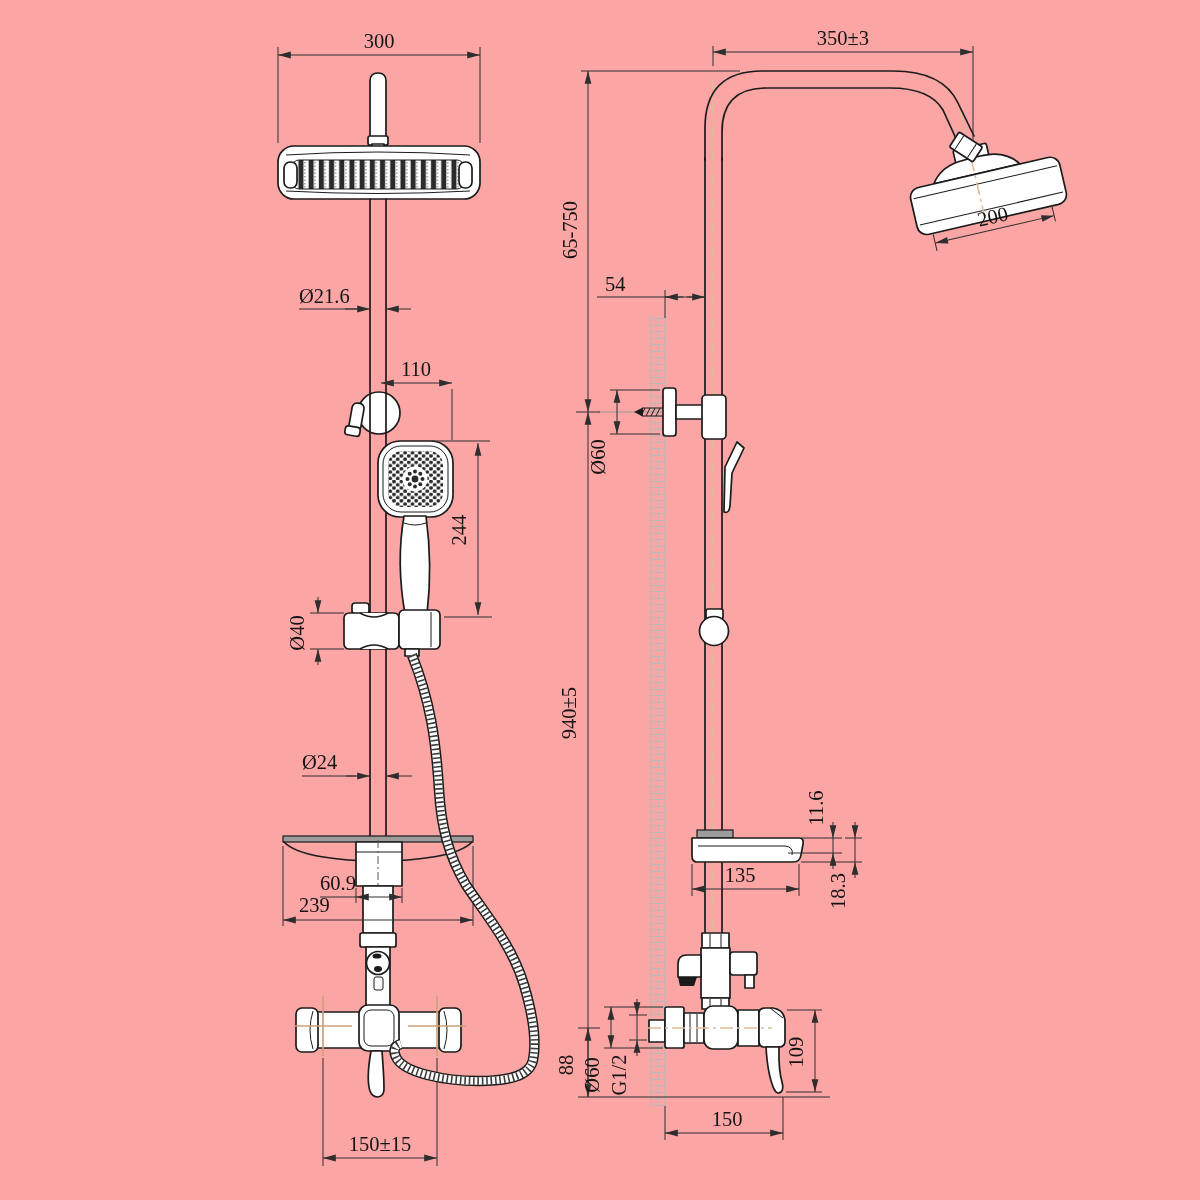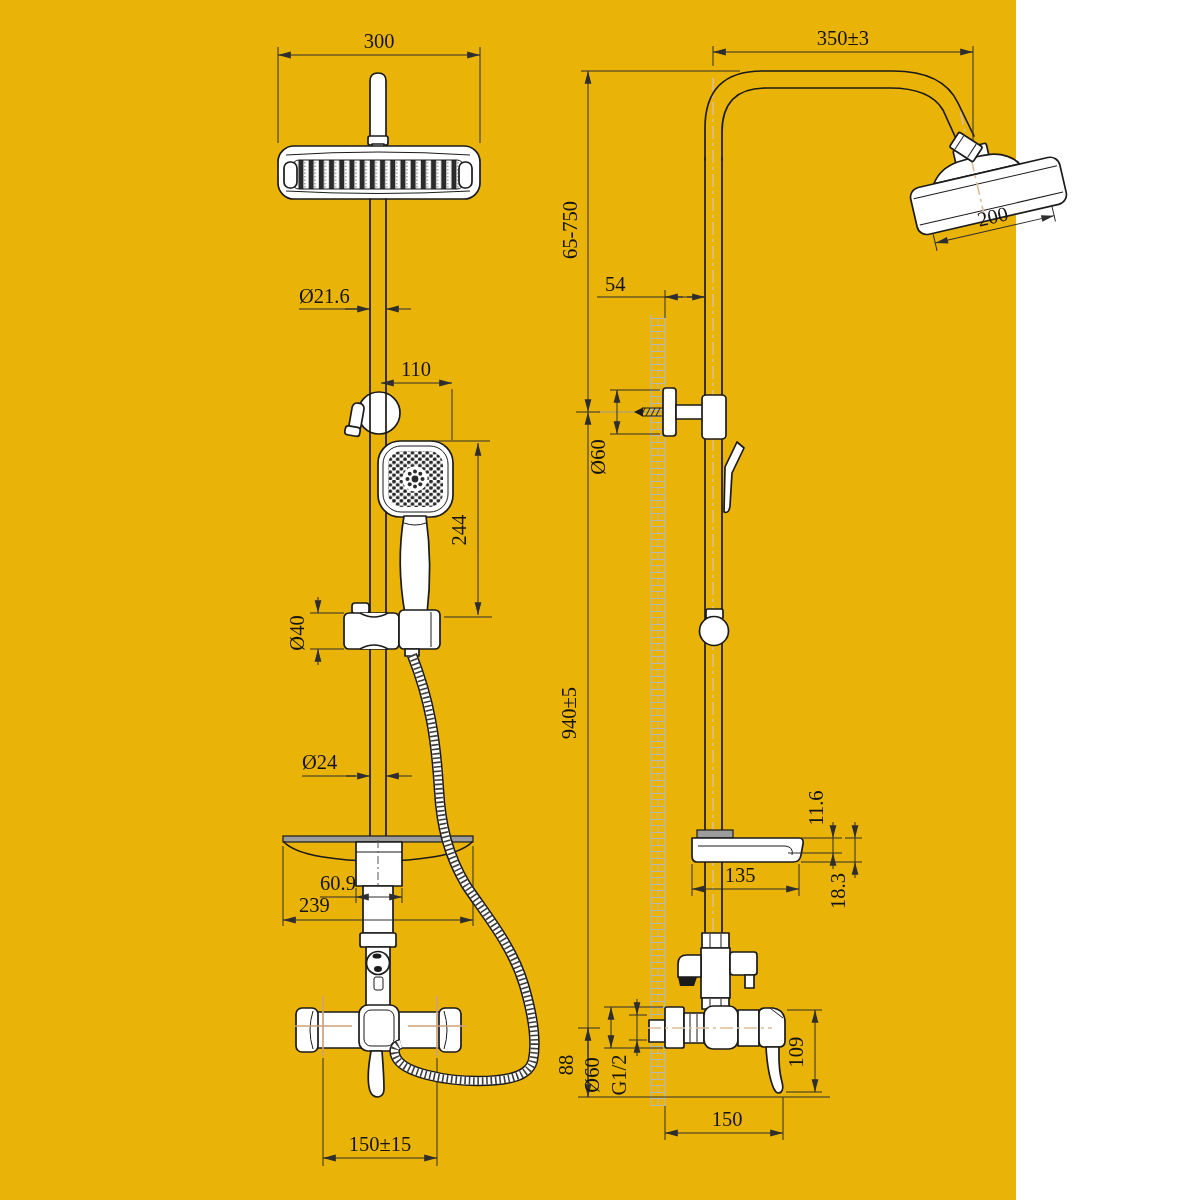--- a/index.html
+++ b/index.html
@@ -1,20 +1,20 @@
 <!DOCTYPE html>
 <html style="--line: #1b1b1b; --dim-line: #2e2e2e; --centerline: #dcbd98; --crosshair: #cda17a; --wall-hatch: #b8b8b8; --shelf-fill: #9c9c9c;"><head>
 <meta charset="utf-8">
 <style>
   :root{
     --line:#1b1b1b; --dim-line:#2e2e2e; --centerline:#dcbd98;
     --crosshair:#cda17a; --wall-hatch:#b8b8b8; --shelf-fill:#9c9c9c;
   }
   html,body{margin:0;padding:0;background:#fff;}
-  .stage{width:1016px;height:1200px;background:#eab308;position:relative;text-align:center;}
+  .stage{width:1200px;height:1200px;background:#fca5a5;position:relative;text-align:center;}
   svg{display:block}
   .ln{stroke:var(--line);stroke-width:1.7;fill:none;stroke-linecap:round;stroke-linejoin:round}
   .lnf{stroke:var(--line);stroke-width:1.7;fill:#fff;stroke-linejoin:round}
   .thin{stroke:var(--line);stroke-width:1;fill:none}
   .dark{fill:var(--line);stroke:none}
   .gray{fill:var(--shelf-fill);stroke:var(--line);stroke-width:1.2}
   .dim{stroke:var(--dim-line);stroke-width:1;fill:none}
   .cl{stroke:var(--centerline);stroke-width:1.6;fill:none;stroke-dasharray:13 4 3 4}
   .chh{stroke:var(--crosshair);stroke-width:1.7}
   .axis{stroke:#9a9a9a;stroke-width:.9}

